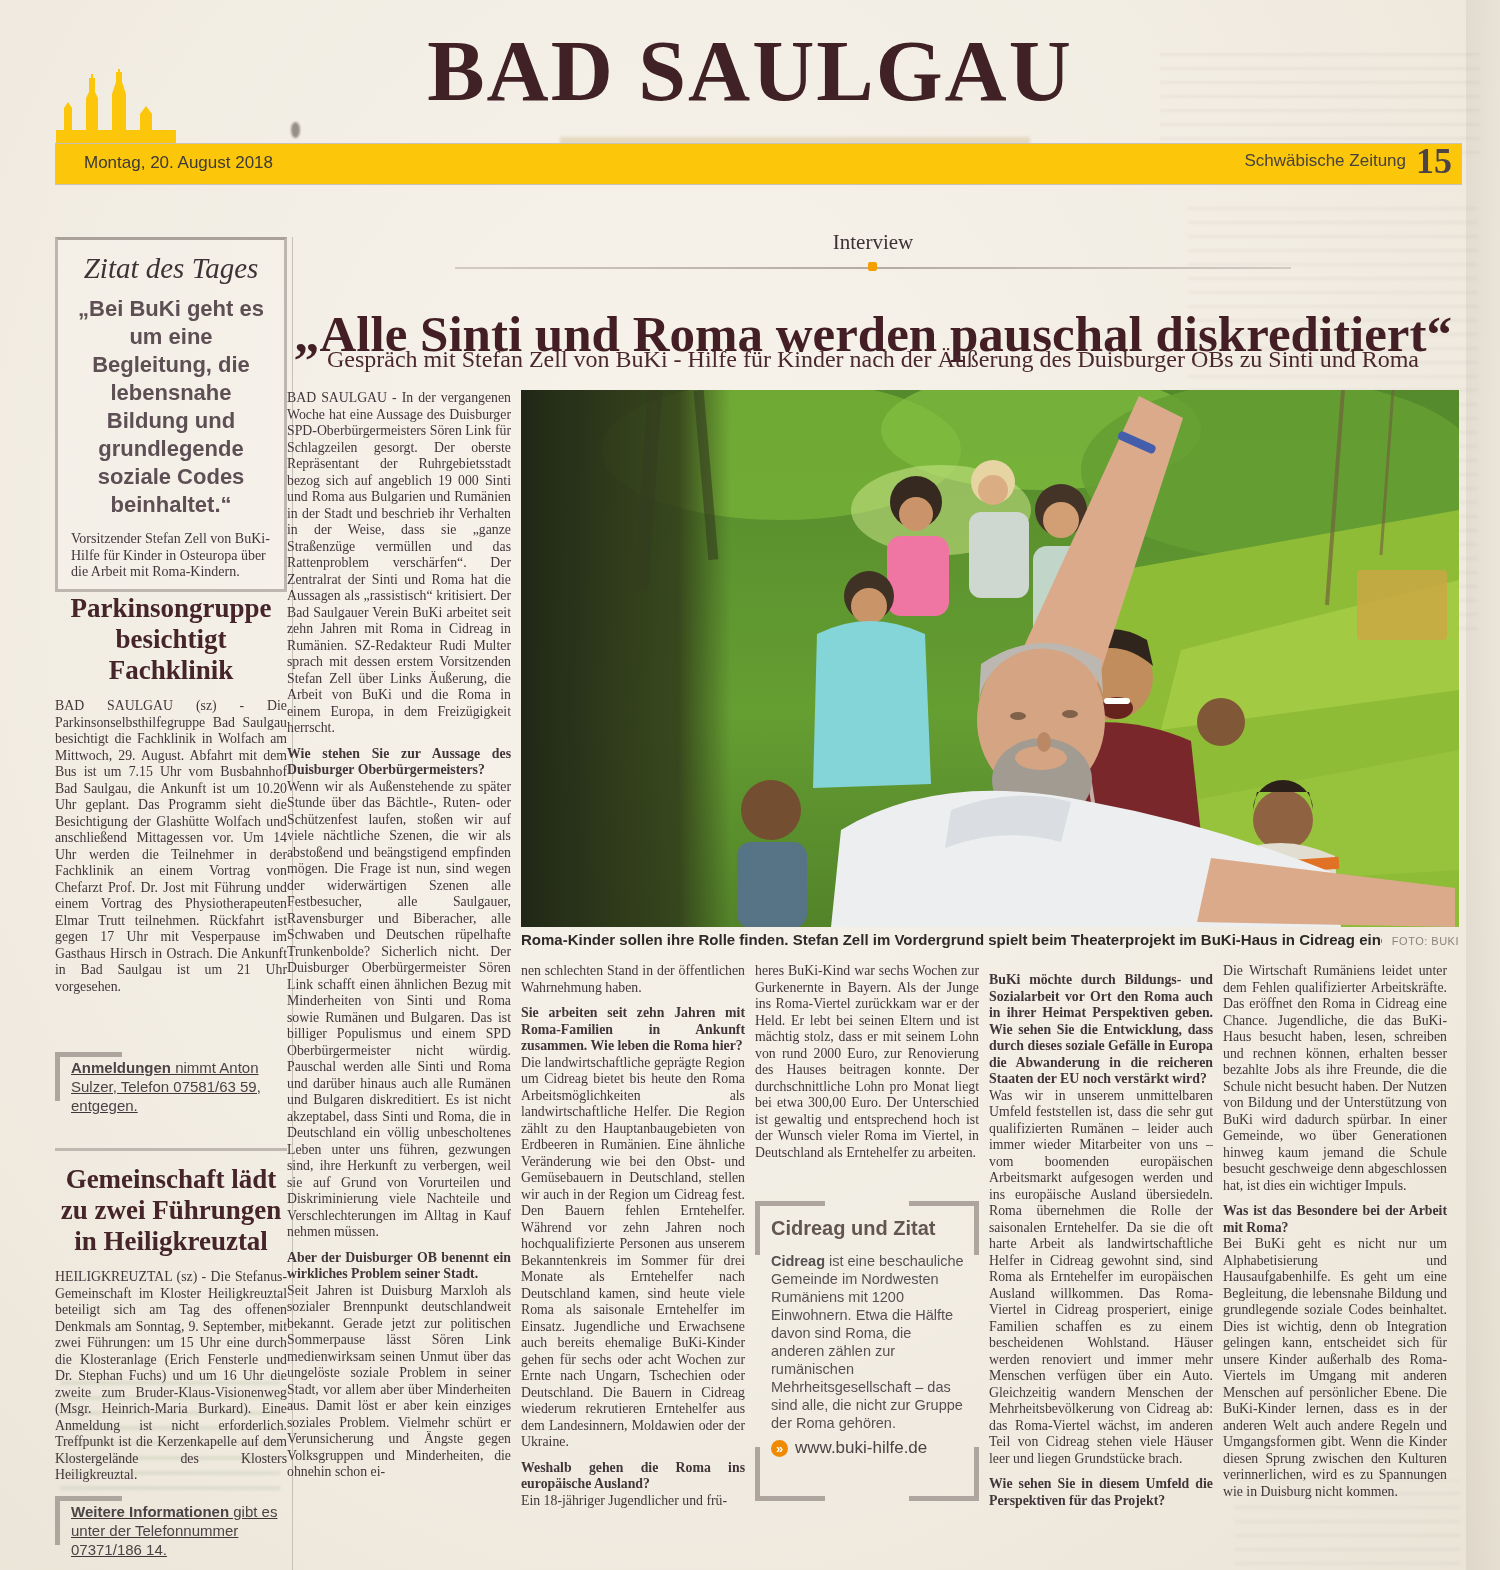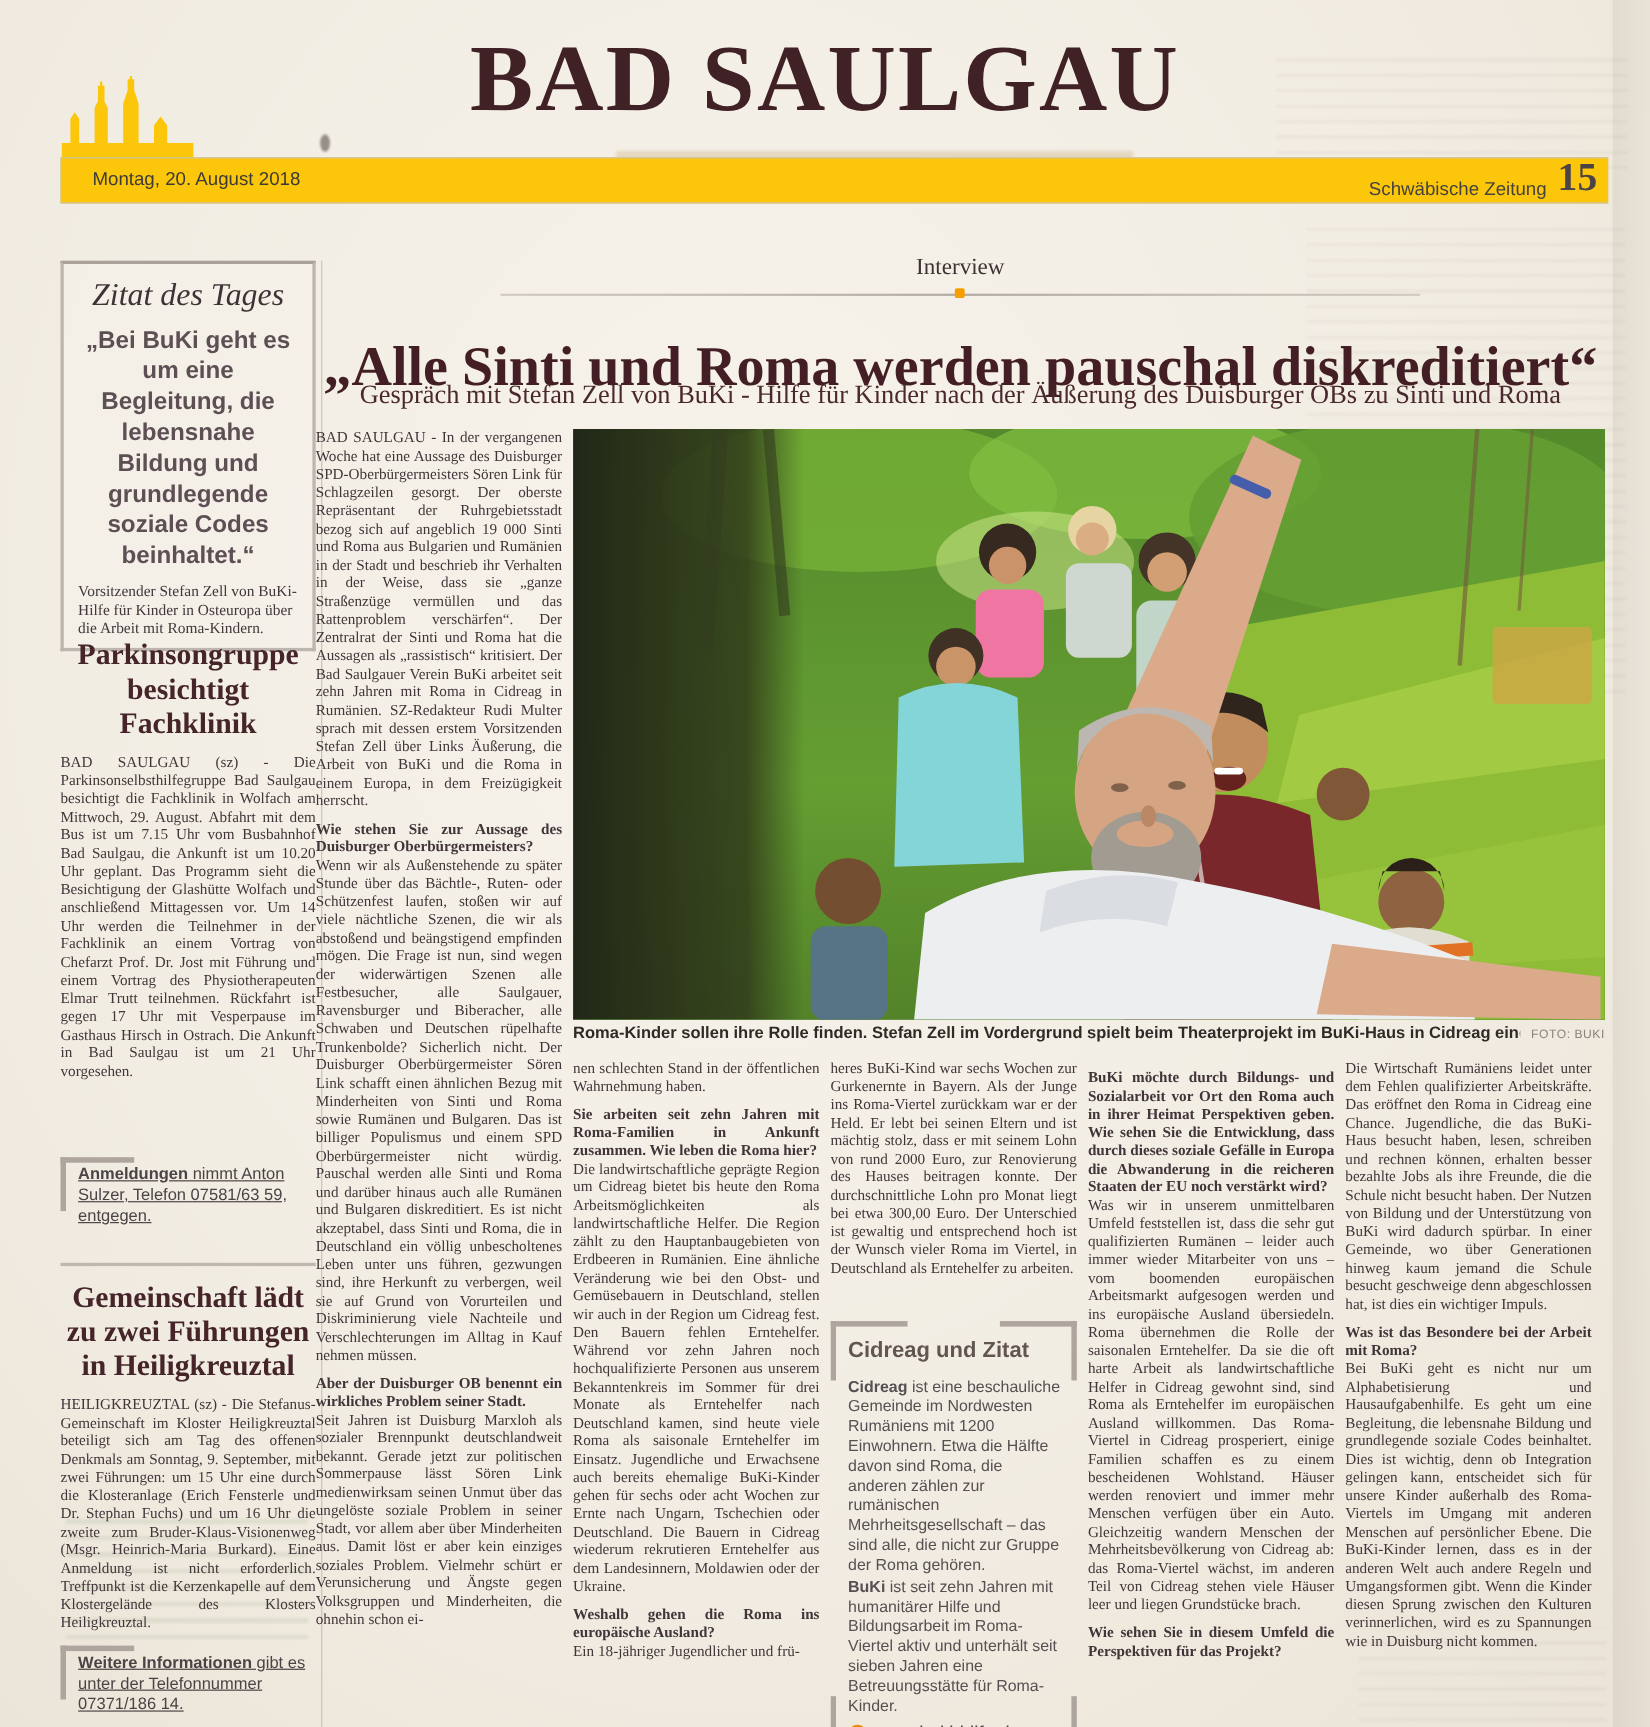--- a/index.html
+++ b/index.html
@@ -9,21 +9,21 @@
   [data-interactable]{box-sizing:border-box;}
 
   
   .masthead-title{position:absolute;left:0;top:28px;width:100%;text-align:center;
     font-size:86px;font-weight:bold;letter-spacing:2px;color:#402126;line-height:1;}
   .band{position:absolute;left:55px;top:143px;width:1407px;height:42px;background:#fcc60a;
     border:1px solid #c8c1ba;}
   .skyline{position:absolute;left:56px;top:68px;width:120px;height:78px;}
   .band-date{position:absolute;left:84px;top:153px;font-family:"Liberation Sans","DejaVu Sans",sans-serif;
     font-size:17px;color:#3c3a38;}
-  .band-right{position:absolute;right:48px;top:140px;display:flex;align-items:flex-end;gap:10px;}
+  .band-right{position:absolute;right:48px;top:140px;display:flex;align-items:center;gap:10px;}
   .paper-name{font-family:"Liberation Sans","DejaVu Sans",sans-serif;font-size:17px;color:#46423f;}
   .page-num{font-size:36px;color:#4c4347;font-weight:bold;}
   .ink-smudge{position:absolute;left:291px;top:122px;width:9px;height:16px;border-radius:50%;
     background:#4a423c;opacity:.55;filter:blur(1px);}
 
   
   .ghost{position:absolute;pointer-events:none;}
   .ghost-lines{background:repeating-linear-gradient(0deg, rgba(110,95,85,0.10) 0 3px, transparent 3px 14px);
     filter:blur(0.8px);}
   .ghost-head{background:repeating-linear-gradient(0deg, rgba(165,125,40,0.20) 0 12px, transparent 12px 27px);
@@ -121,21 +121,21 @@
   </div>
 
   <div class="v-rule" data-interactable="false"></div>
 
   <div class="quote-box" data-interactable="false">
     <div class="quote-kicker" data-interactable="false">Zitat des Tages</div>
     <p class="quote-text" data-interactable="false">„Bei BuKi geht es um eine Begleitung, die lebensnahe Bildung und grundlegende soziale Codes beinhaltet.“</p>
     <p class="quote-attr" data-interactable="false">Vorsitzender Stefan Zell von BuKi-Hilfe für Kinder in Osteuropa über die Arbeit mit Roma-Kindern.</p>
   </div>
 
-  <div class="rail-article" data-interactable="false" style="top:580px;height:448px;">
+  <div class="rail-article" data-interactable="false" style="top:593px;height:448px;">
     <h2 class="rail-h" data-interactable="false">Parkinsongruppe besichtigt Fachklinik</h2>
     <div class="bodytext">
         <p class="p" data-interactable="false">BAD SAULGAU (sz) - Die Parkinsonselbsthilfegruppe Bad Saulgau besichtigt die Fachklinik in Wolfach am Mittwoch, 29. August. Abfahrt mit dem Bus ist um 7.15 Uhr vom Busbahnhof Bad Saulgau, die Ankunft ist um 10.20 Uhr geplant. Das Programm sieht die Besichtigung der Glashütte Wolfach und anschließend Mittagessen vor. Um 14 Uhr werden die Teilnehmer in der Fachklinik an einem Vortrag von Chefarzt Prof. Dr. Jost mit Führung und einem Vortrag des Physiotherapeuten Elmar Trutt teilnehmen. Rückfahrt ist gegen 17 Uhr mit Vesperpause im Gasthaus Hirsch in Ostrach. Die Ankunft in Bad Saulgau ist um 21 Uhr vorgesehen.</p>
       </div>
   </div>
 
   <div class="note" data-interactable="false" style="top:1052px;height:92px;">
     <p data-interactable="false"><b>Anmeldungen</b><span> nimmt Anton Sulzer, Telefon 07581/63 59, entgegen.</span></p>
   </div>
 
@@ -256,21 +256,20 @@
         <p class="p" data-interactable="false">heres BuKi-Kind war sechs Wochen zur Gurkenernte in Bayern. Als der Junge ins Roma-Viertel zurückkam war er der Held. Er lebt bei seinen Eltern und ist mächtig stolz, dass er mit seinem Lohn von rund 2000 Euro, zur Renovierung des Hauses beitragen konnte. Der durchschnittliche Lohn pro Monat liegt bei etwa 300,00 Euro. Der Unterschied ist gewaltig und entsprechend hoch ist der Wunsch vieler Roma im Viertel, in Deutschland als Erntehelfer zu arbeiten.</p>
       </div>
     <div class="infobox" data-interactable="false">
       <div class="cb tl" data-interactable="false"></div>
       <div class="cb tr" data-interactable="false"></div>
       <div class="cb bl" data-interactable="false"></div>
       <div class="cb br" data-interactable="false"></div>
       <h3 data-interactable="false">Cidreag und Zitat</h3>
       <div class="bodytext">
           <p class="p" data-interactable="false"><b>Cidreag</b> ist eine beschauliche Gemeinde im Nordwesten Rumäniens mit 1200 Einwohnern. Etwa die Hälfte davon sind Roma, die anderen zählen zur rumänischen Mehrheitsgesellschaft – das sind alle, die nicht zur Gruppe der Roma gehören.</p>
-          <p class="p" data-interactable="false"><b>BuKi</b> ist seit zehn Jahren mit humanitärer Hilfe und Bildungsarbeit im Roma-Viertel aktiv und unterhält seit sieben Jahren eine Betreuungsstätte für Roma-Kinder.</p>
         </div>
       <div class="link-row" data-interactable="true">
         <span class="chev-icon" data-interactable="false">»</span>
         <span class="link-text" data-interactable="true">www.buki-hilfe.de</span>
       </div>
     </div>
   </div>
   <div class="col col4 bodytext" data-interactable="false">
       <p class="q" data-interactable="false">BuKi möchte durch Bildungs- und Sozialarbeit vor Ort den Roma auch in ihrer Heimat Perspektiven geben. Wie sehen Sie die Entwicklung, dass durch dieses soziale Gefälle in Europa die Abwanderung in die reicheren Staaten der EU noch verstärkt wird?</p>
       <p class="p" data-interactable="false">Was wir in unserem unmittelbaren Umfeld feststellen ist, dass die sehr gut qualifizierten Rumänen – leider auch immer wieder Mitarbeiter von uns – vom boomenden europäischen Arbeitsmarkt aufgesogen werden und ins europäische Ausland übersiedeln. Roma übernehmen die Rolle der saisonalen Erntehelfer. Da sie die oft harte Arbeit als landwirtschaftliche Helfer in Cidreag gewohnt sind, sind Roma als Erntehelfer im europäischen Ausland willkommen. Das Roma-Viertel in Cidreag prosperiert, einige Familien schaffen es zu einem bescheidenen Wohlstand. Häuser werden renoviert und immer mehr Menschen verfügen über ein Auto. Gleichzeitig wandern Menschen der Mehrheitsbevölkerung von Cidreag ab: das Roma-Viertel wächst, im anderen Teil von Cidreag stehen viele Häuser leer und liegen Grundstücke brach.</p>

